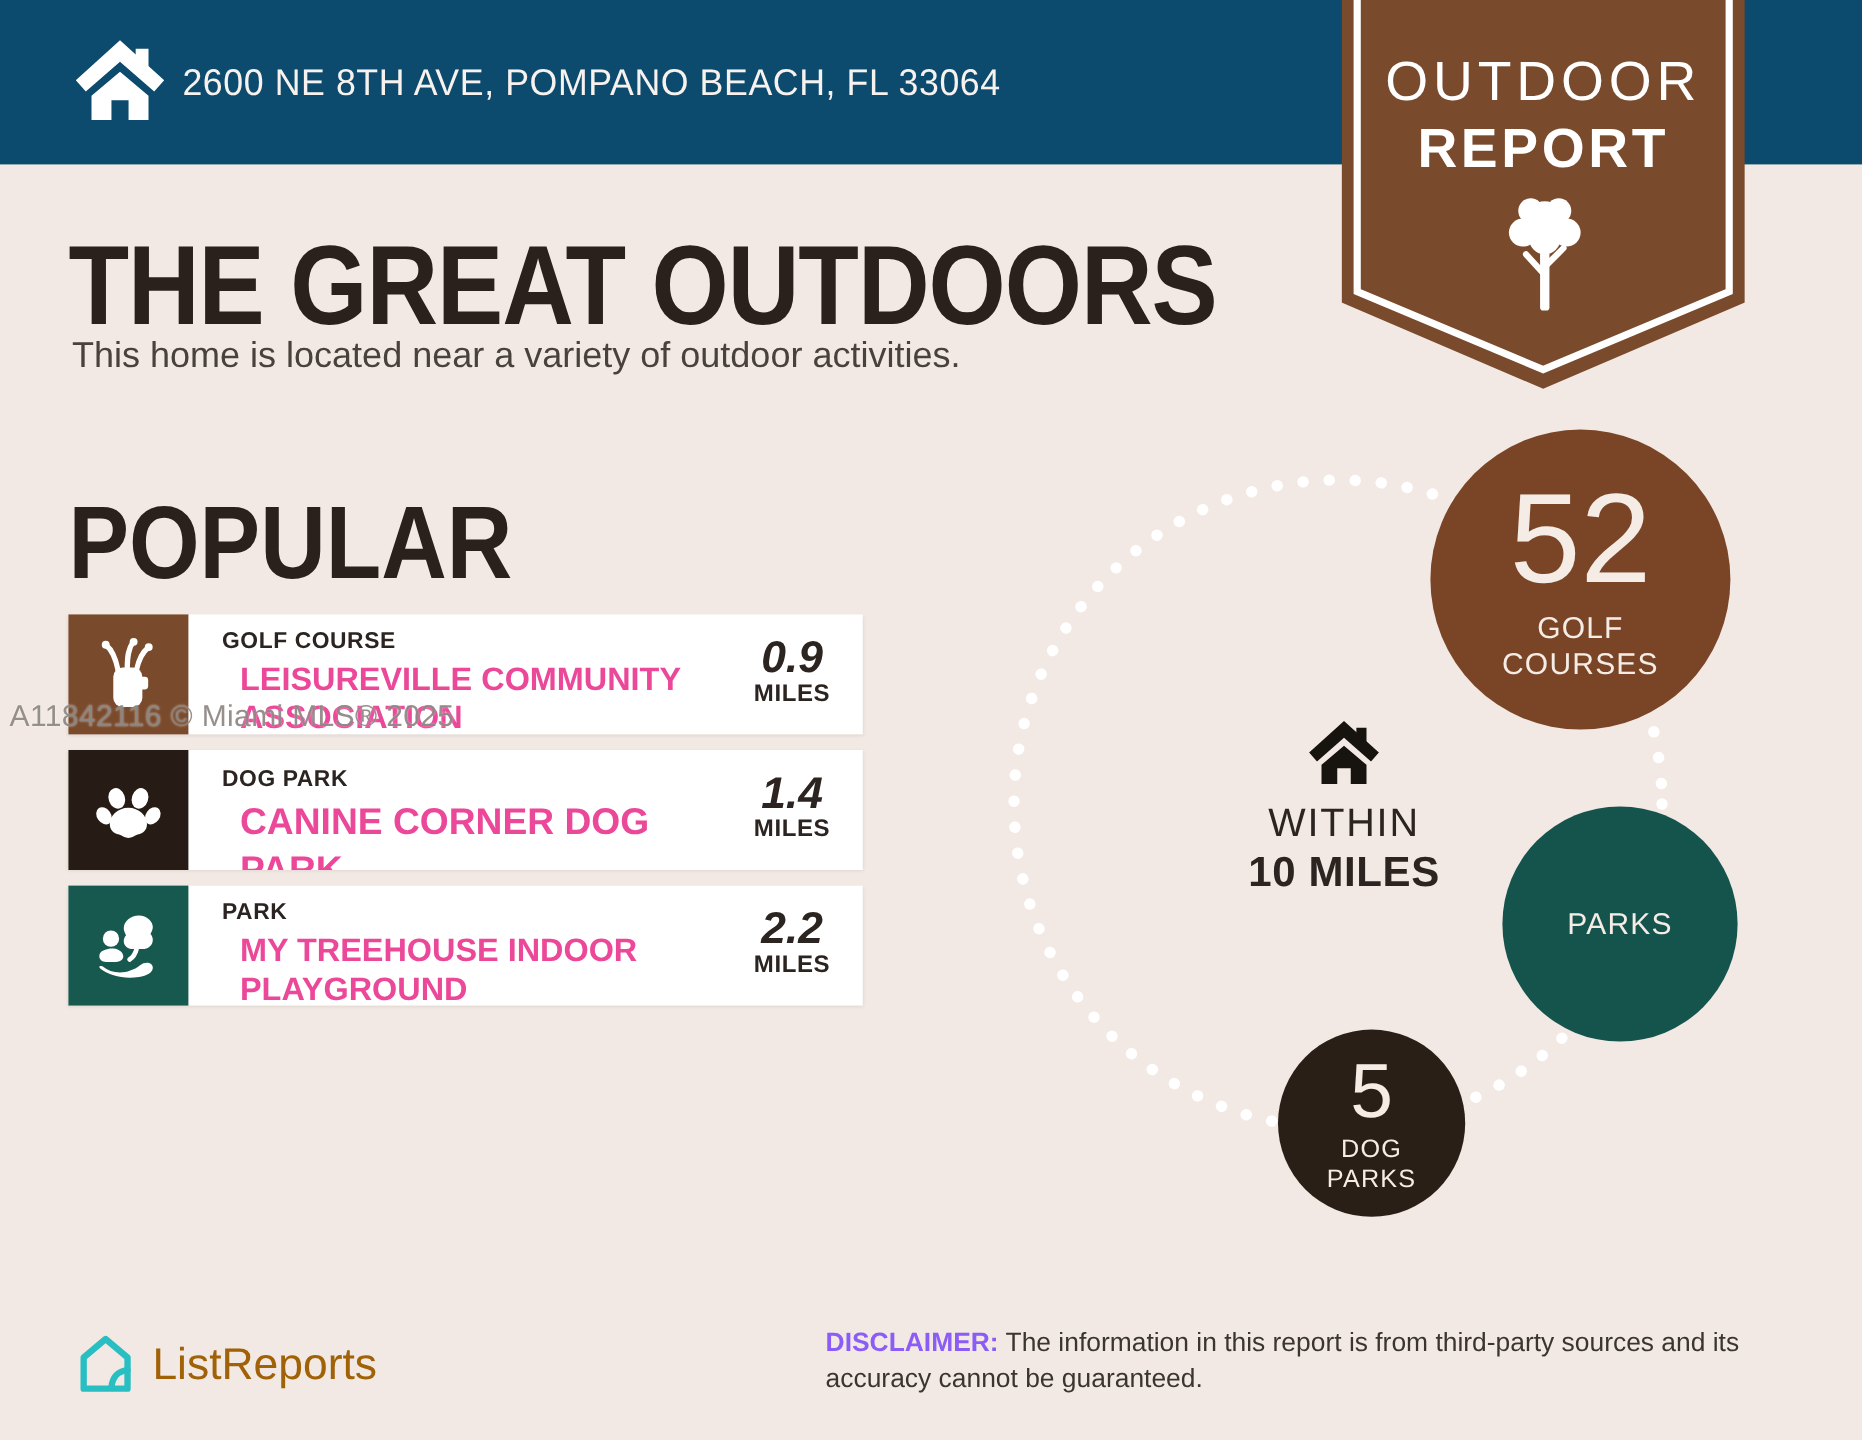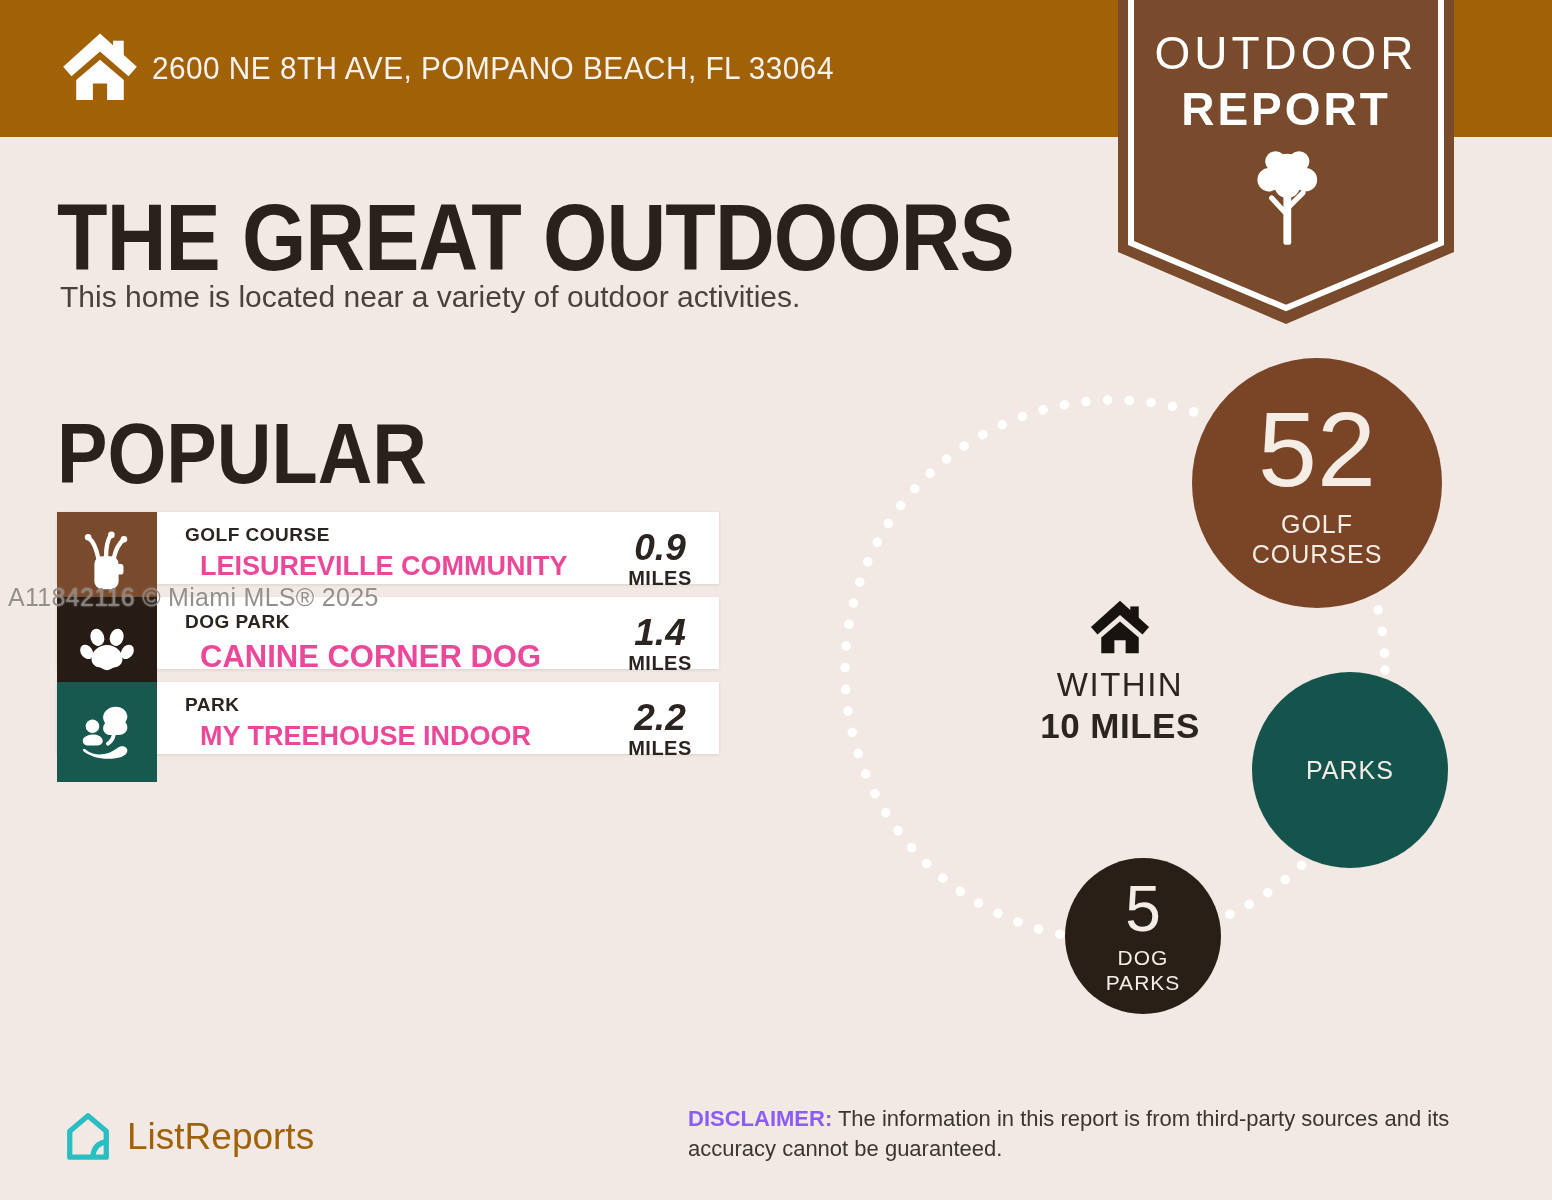--- a/index.html
+++ b/index.html
@@ -4,50 +4,50 @@
 <style>
   * { margin:0; padding:0; box-sizing:border-box; }
   html,body { background:#e8e0db; }
   body { font-family:"Liberation Sans", sans-serif; }
   .canvas {
     position:relative; width:1552px; height:1200px;
     background:#f2e9e4; overflow:hidden;
   }
 
   
-  .topbar { position:absolute; left:0; top:0; width:1552px; height:137px; background:#a16207; z-index:4; }
+  .topbar { position:absolute; left:0; top:0; width:1552px; height:137px; background:#0c4a6e; z-index:4; }
   .topbar-house { position:absolute; left:62px; top:26px; width:76px; height:84px; }
   .address {
     position:absolute; left:152px; top:0; height:137px; display:flex; align-items:center;
     font-size:31px; color:#f7f2ee; letter-spacing:.5px;
     transform:scaleX(.96); transform-origin:left center; white-space:nowrap;
   }
 
   
   .ribbon { position:absolute; left:1118px; top:0; width:336px; height:326px; z-index:6; }
   .ribbon-shape { position:absolute; left:0; top:0; }
-  .ribbon-content { position:absolute; left:0; top:26px; width:100%; text-align:center; color:#ffffff; }
+  .ribbon-content { position:absolute; left:0; top:40px; width:100%; text-align:center; color:#ffffff; }
   .ribbon-line1 { font-size:46px; font-weight:400; letter-spacing:4px; }
   .ribbon-line2 { font-size:46px; font-weight:700; letter-spacing:3px; margin-top:2px; }
   .ribbon-tree { margin-top:10px; }
 
   
   .title {
     position:absolute; left:57px; top:184px; font-size:94px; font-weight:700; color:#2a211d;
     letter-spacing:-1px; transform:scaleX(.88); transform-origin:left top; white-space:nowrap;
   }
   .subtitle { position:absolute; left:60px; top:280px; font-size:30px; color:#49413b; }
   .popular-heading {
     position:absolute; left:57px; top:404px; font-size:86px; font-weight:700; color:#2a211d;
     transform:scaleX(.88); transform-origin:left top; white-space:nowrap;
   }
 
   
   .rows { position:absolute; left:57px; top:512px; width:662px; z-index:2; }
-  .row { display:flex; height:72px; background:#ffffff; margin-bottom:13px; box-shadow:0 1px 3px rgba(60,40,25,.12); }
+  .row { display:flex; height:100px; background:#ffffff; margin-bottom:13px; box-shadow:0 1px 3px rgba(60,40,25,.12); }
   .row-icon { width:100px; height:100px; flex:none; display:flex; align-items:center; justify-content:center; }
   .row-icon svg { width:62px; height:62px; }
   .ic-golf { background:#7a4a2c; }
   .ic-dog  { background:#261c15; }
   .ic-park { background:#17584f; }
   .row-body { flex:1; padding:12px 0 0 28px; overflow:hidden; }
   .row-cat { font-size:19px; font-weight:700; letter-spacing:.5px; color:#2b2420; }
   .row-name { font-weight:700; color:#ec4899; margin-top:4px; font-size:27px; line-height:32px;margin-left:15px; }
   .row-body.clipped { padding-top:14px; }
   .row-name.big { font-size:31px; line-height:40px; }

